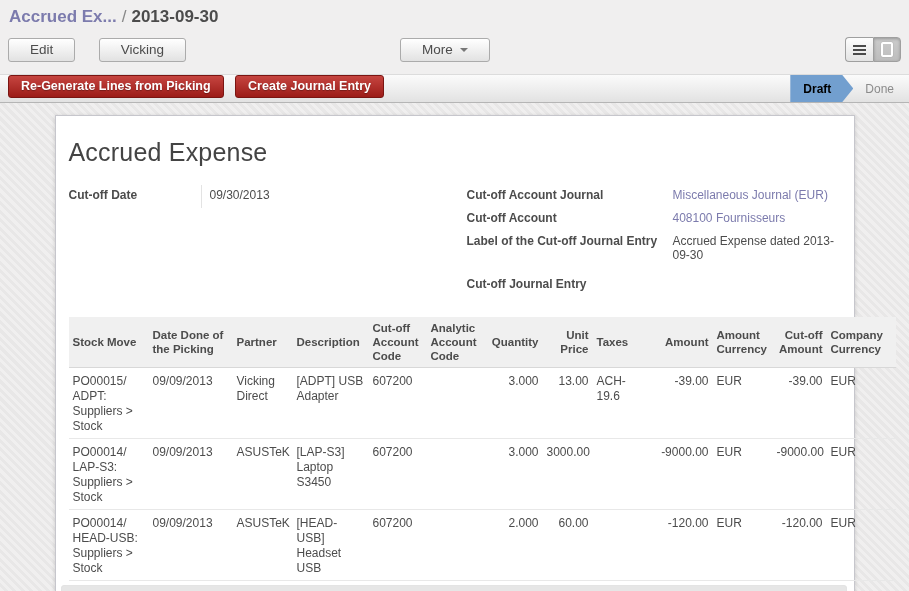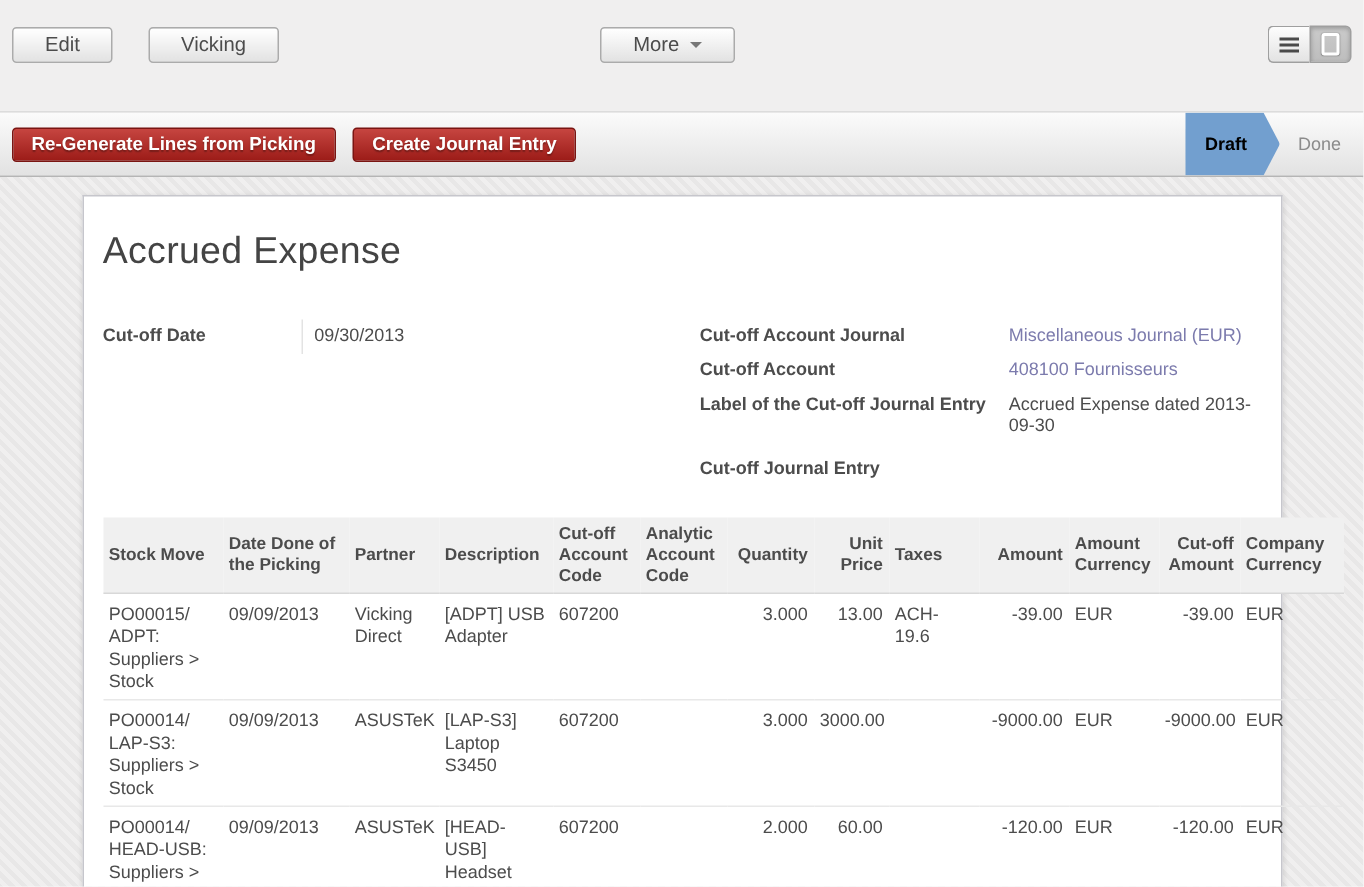--- a/index.html
+++ b/index.html
@@ -40,21 +40,21 @@
     background:linear-gradient(#fdfdfd,#e3e3e3); padding:0;
   }
   .sw-list { border-radius:4px 0 0 4px; border-right:none; }
   .sw-form { border-radius:0 4px 4px 0; }
   .sw-form.active { background:linear-gradient(#cbcbcb,#bdbdbd); box-shadow:inset 0 1px 3px rgba(0,0,0,.25); }
   .list-icon i { display:block; width:13px; height:2px; background:#4a4a4a; margin:2px 0; }
   .form-icon { display:block; width:12px; height:15px; border:2px solid #fff; border-radius:2px; box-shadow:0 0 1px rgba(0,0,0,.4); }
 
   
   .statusband {
-    height:44px; display:flex; justify-content:space-between; align-items:center;
+    height:29px; display:flex; justify-content:space-between; 
     background:linear-gradient(#fbfbfb,#e2e2e2);
     border-top:1px solid #dcdcdc; border-bottom:1px solid #b5b5b5;
   }
   .sb-left { padding-left:8px; }
   .btn-danger {
     font-family:inherit; font-size:12.5px; font-weight:bold; color:#fff; cursor:pointer;
     background:linear-gradient(#c64540,#9c1c18);
     border:1px solid #7a1512; border-radius:3px;
     padding:3px 12px 4px; margin-right:7px;
     text-shadow:0 1px 1px rgba(0,0,0,.3);
@@ -74,21 +74,21 @@
     background:repeating-linear-gradient(45deg,#f0efef 0 3px,#e8e7e7 3px 6px);
   }
   .sheet {
     width:800px; margin:0 auto; position:relative; top:12px;
     background:#fff; border:1px solid #c6c6cc; border-bottom:none;
     box-shadow:0 1px 4px rgba(0,0,0,.15);
     min-height:476px; padding:22px 13px 10px;
   }
   .sheet h1 { font-size:25px; font-weight:normal; color:#444; letter-spacing:.2px; }
 
-  .groups { display:flex; margin-top:31px; }
+  .groups { display:flex; margin-top:18px; }
   .group { font-size:12px; }
   .group-left { width:390px; margin-right:12px; }
   .group-right { flex:1; }
   .frow { display:flex; min-height:23px; }
   .flabel { font-weight:bold; padding-top:3px; }
   .group-left .flabel { width:132px; }
   .group-right .flabel { width:198px; }
   .fval { padding:3px 0 0 8px; }
   .group-left .fval { border-left:1px solid #e3e3e3; flex:1; }
   .group-right .fval { width:176px; }
@@ -116,20 +116,23 @@
     width:786px; height:9px; margin:4px -8px 0; border-radius:4px;
     background:#e6e6e6; box-shadow:inset 0 0 1px #d0d0d0; cursor:pointer;
   }
 </style>
 </head>
 <body>
 
 <div class="app">
 
   <div class="topbar">
+    <div class="breadcrumb">
+      <span class="bc-link">Accrued Ex...</span><span class="bc-sep">/</span><span class="bc-current">2013-09-30</span>
+    </div>
     <div class="toolbar">
       <div class="tb-left">
         <button class="btn">Edit</button>
         <button class="btn">Vicking</button>
       </div>
       <div class="tb-center">
         <button class="btn"><span>More</span><span class="caret"></span></button>
       </div>
       <div class="tb-right">
         <div class="switcher">

